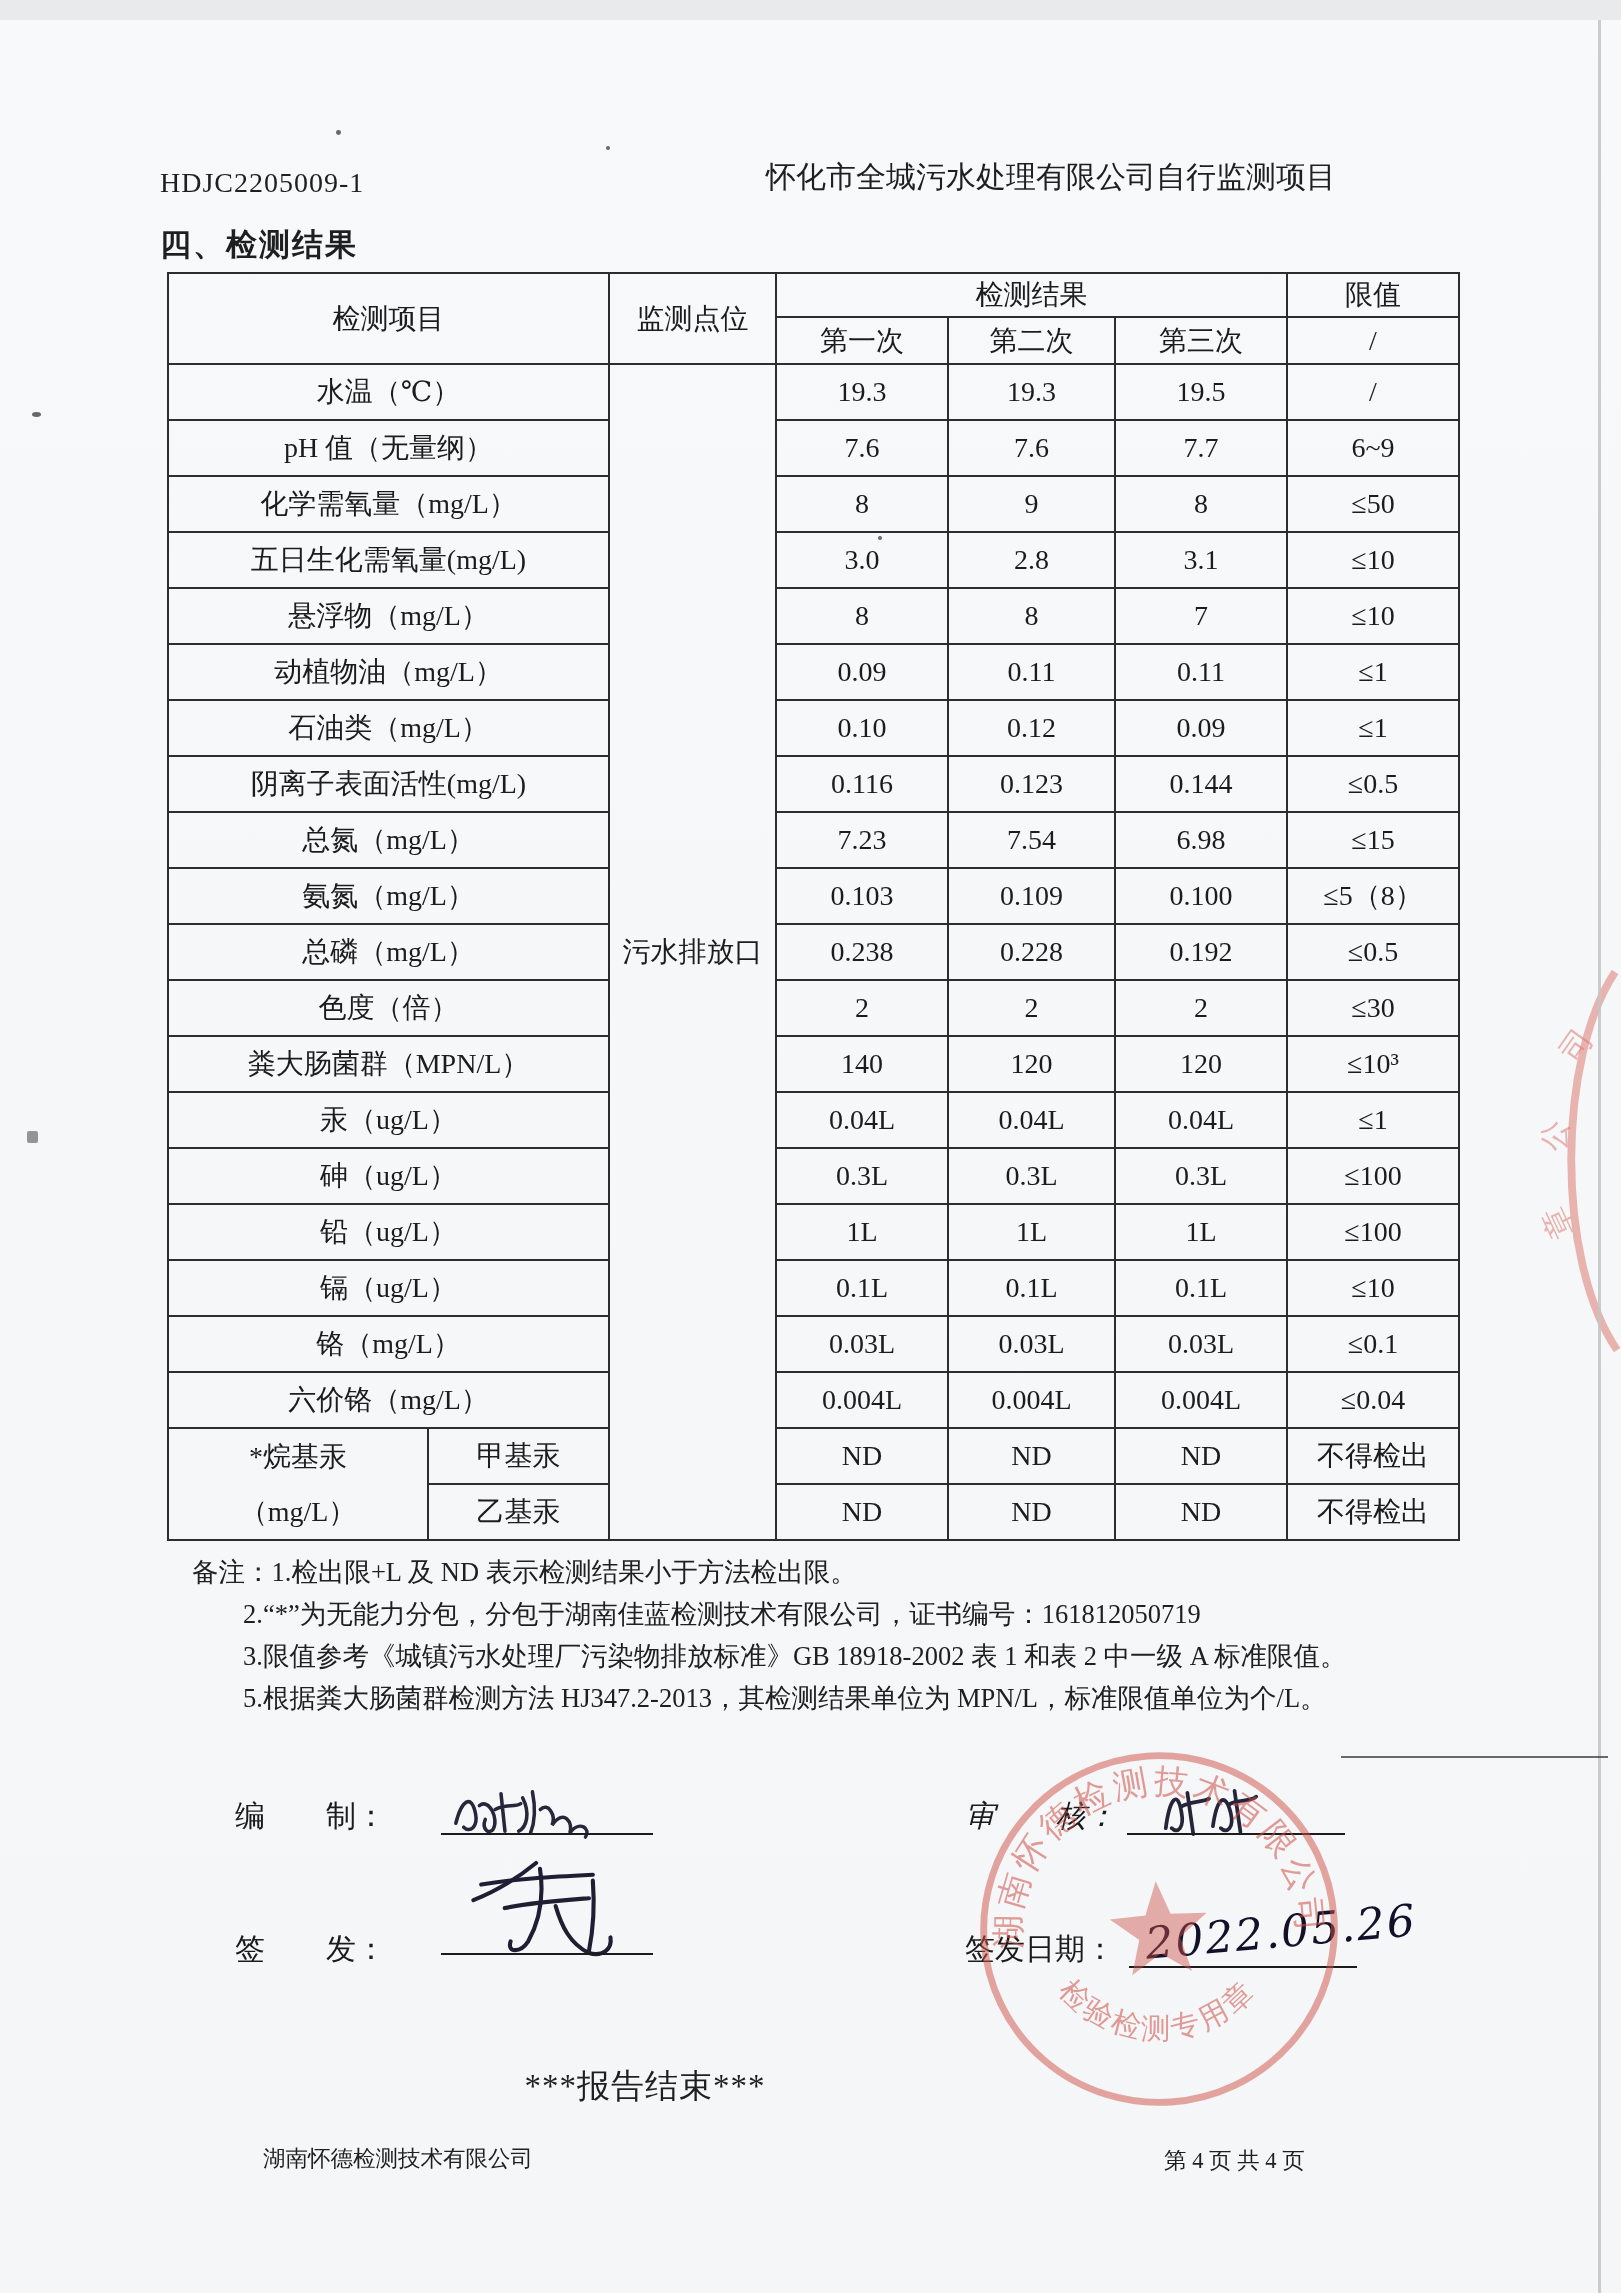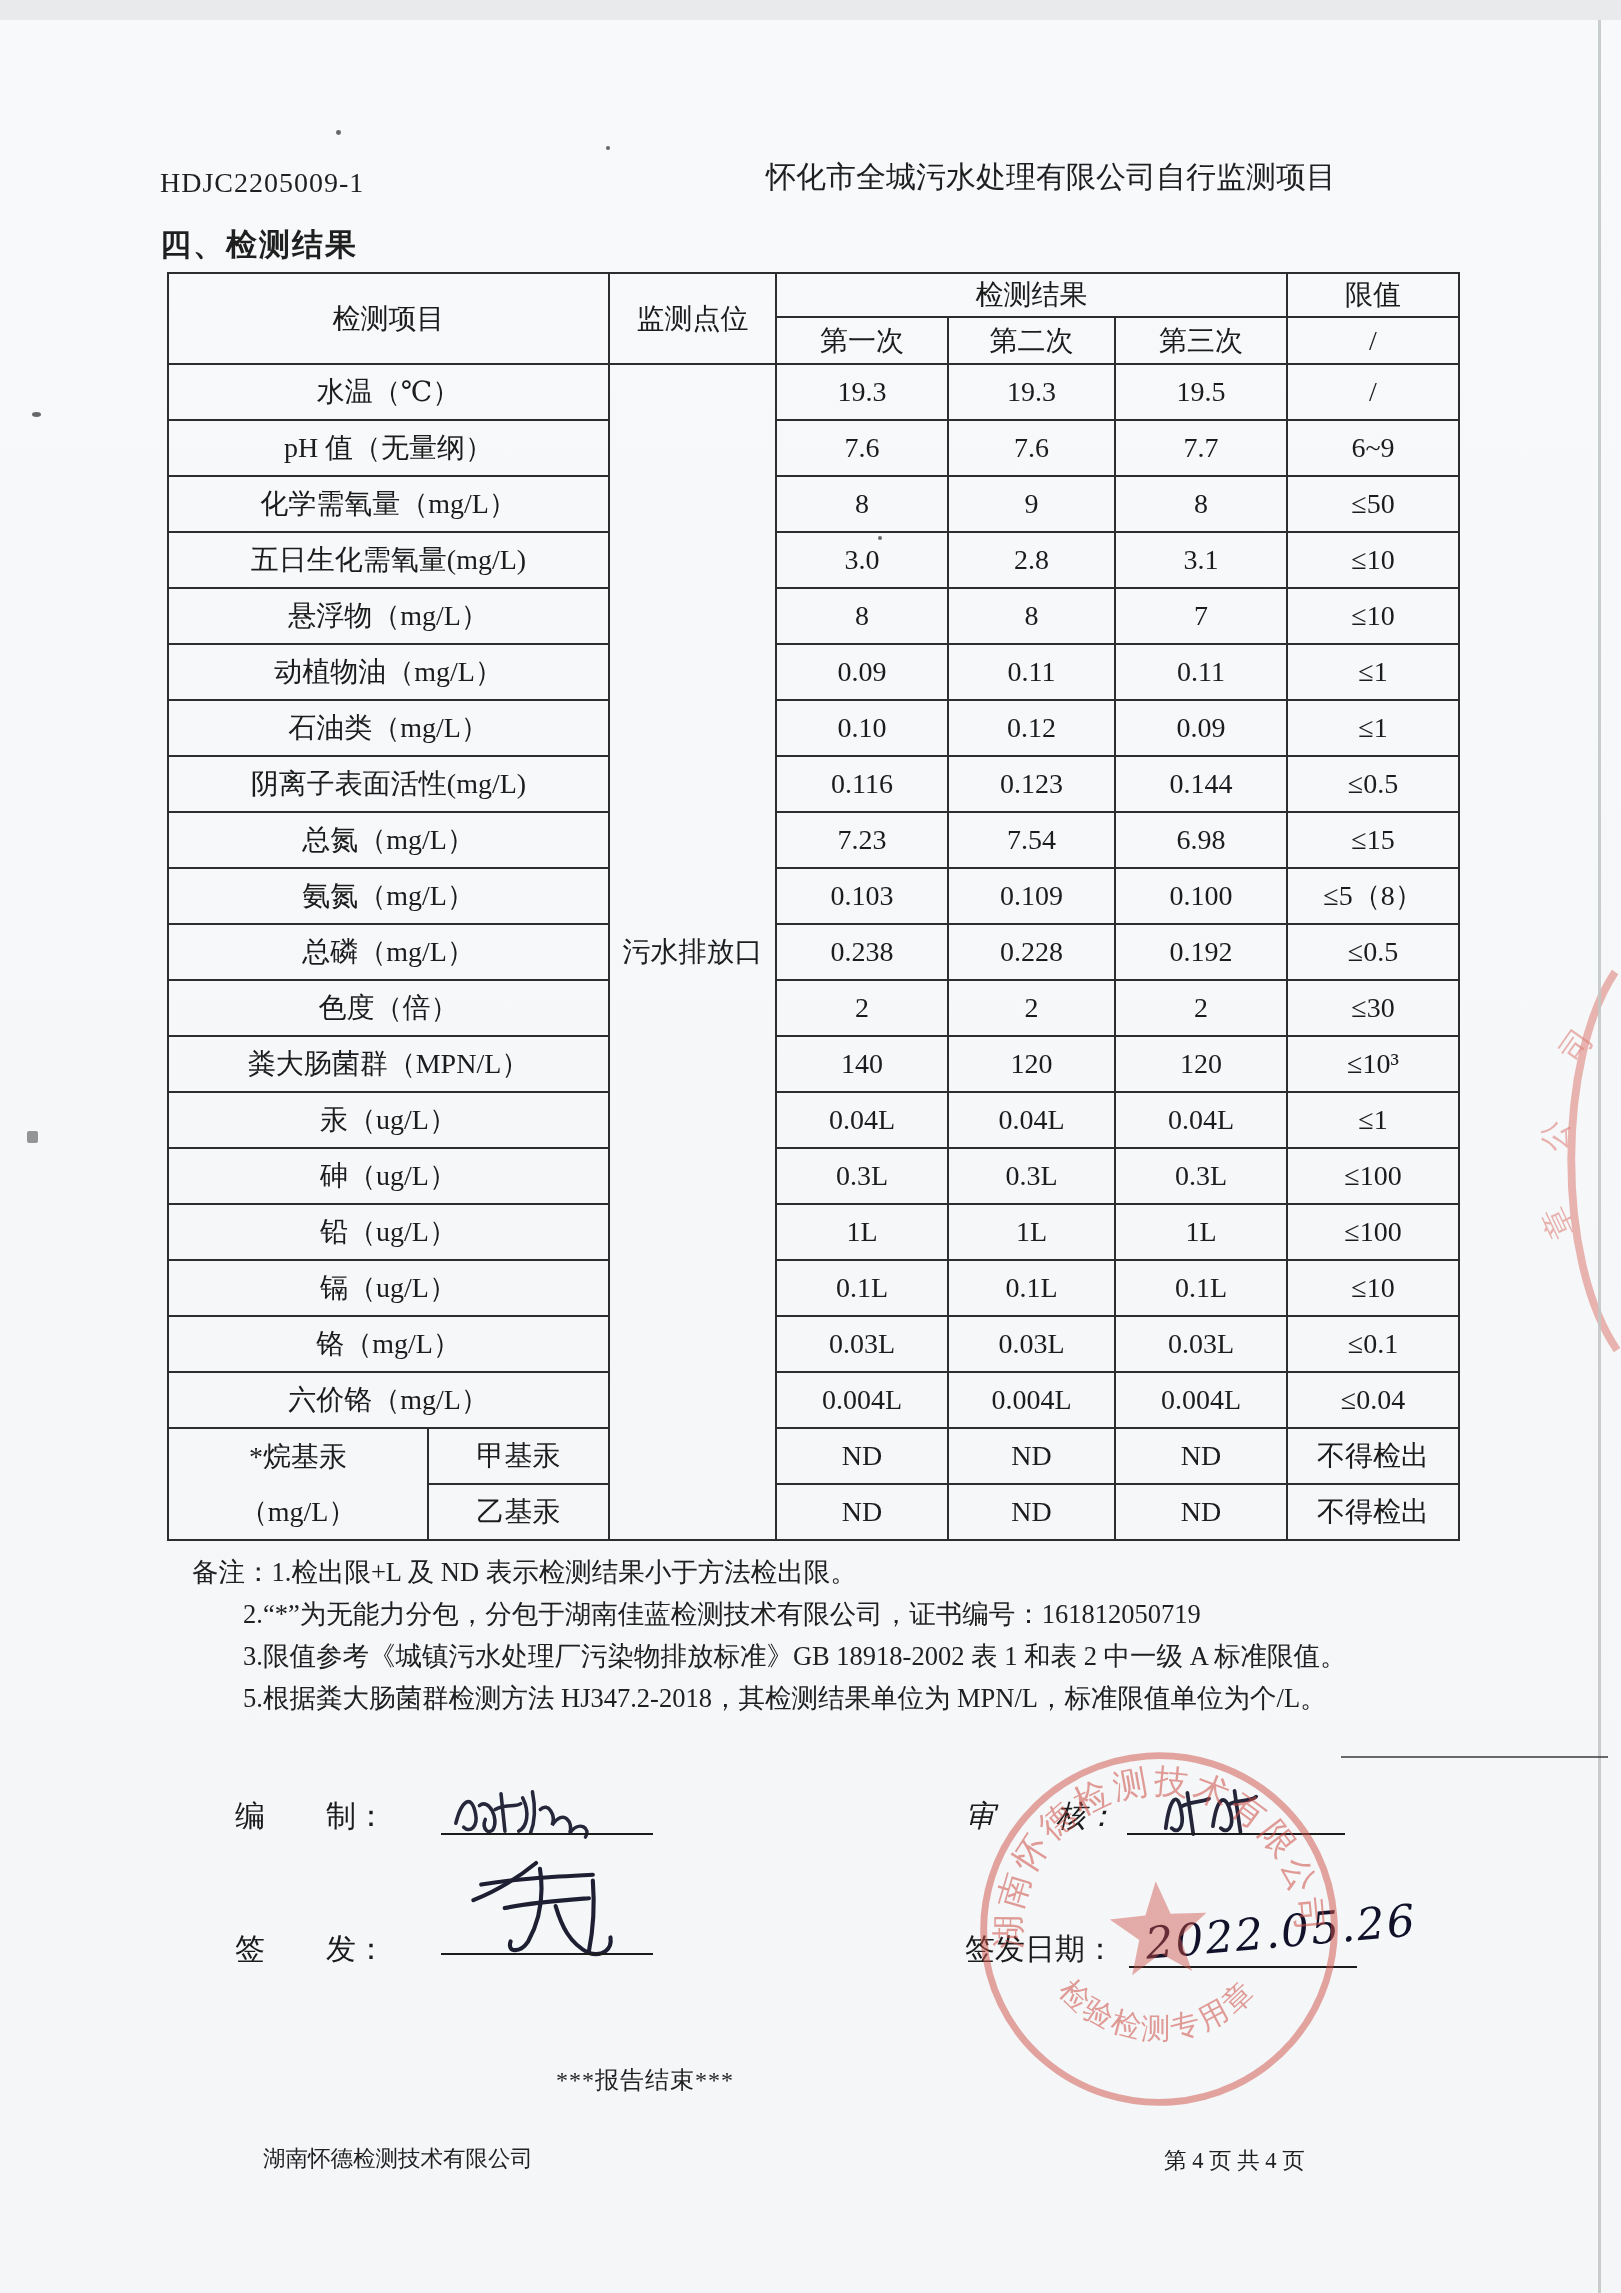--- a/index.html
+++ b/index.html
@@ -26,21 +26,21 @@
   .note-indent{padding-left:51px;}
   
   .sig-label{font-size:30px;color:#1b1b1b;}
   .sig-gap{display:inline-block;width:61px;}
   .sig-line{height:2px;background:#1c1c1c;}
   .sig-svg{position:absolute;}
   .sig-date{left:1145px;top:1886px;font-size:44px;letter-spacing:2px;color:#11112a;
             transform:rotate(-5deg);font-style:italic;font-family:"DejaVu Serif",serif;}
   .artifact-line{left:1341px;top:1736px;width:267px;height:2px;background:#3a3a3a;opacity:.75;}
   
-  .report-end{left:0;top:2044px;width:1290px;text-align:center;font-size:24px;letter-spacing:1px;}
+  .report-end{left:0;top:2044px;width:1290px;text-align:center;font-size:33px;letter-spacing:1px;}
   .footer-company{left:263px;top:2123px;font-size:22.5px;
                   font-family:"Liberation Sans","DejaVu Sans",sans-serif;}
   .page-info{left:1164px;top:2125px;font-size:22.5px;}
   
   .edge-line{left:1598px;top:0;width:2.9px;height:2294px;background:#c0c6c4;opacity:.85;}
   .speck{background:#444;border-radius:50%;opacity:.8;}
 </style>
 </head>
 <body>
 
@@ -227,21 +227,21 @@
           <td class="c-val">ND</td>
           <td class="c-val c-limit">不得检出</td>
         </tr>
       </tbody>
   </table>
 
   <div class="abs notes">
     <div><span>备注：</span><span>1.检出限+L 及 ND 表示检测结果小于方法检出限。</span></div>
     <div class="note-indent">2.“*”为无能力分包，分包于湖南佳蓝检测技术有限公司，证书编号：161812050719</div>
     <div class="note-indent">3.限值参考《城镇污水处理厂污染物排放标准》GB 18918-2002 表 1 和表 2 中一级 A 标准限值。</div>
-    <div class="note-indent">5.根据粪大肠菌群检测方法 HJ347.2-2018，其检测结果单位为 MPN/L，标准限值单位为个/L。</div>
+    <div class="note-indent">5.根据粪大肠菌群检测方法 HJ347.2-2013，其检测结果单位为 MPN/L，标准限值单位为个/L。</div>
   </div>
 
   <div class="abs sig-label" style="left:235px;top:1776px;"><span>编</span><span class="sig-gap"></span><span>制：</span></div>
   <svg class="sig-svg" style="left:446px;top:1760px;" width="167" height="61" viewBox="0 0 170 62">
     <g fill="none" stroke="#16162c" stroke-width="3.6" stroke-linecap="round" opacity="0.92">
       <path d="M10,44 C16,20 26,14 30,34 C33,48 24,54 18,48"></path>
       <path d="M34,26 C44,18 54,40 48,50 C44,56 36,50 40,40"></path>
       <path d="M56,14 L60,52 M50,30 C60,24 70,28 76,24"></path>
       <path d="M78,18 C86,34 82,48 74,52 M88,12 C92,32 90,44 86,54"></path>
       <path d="M96,30 C104,22 112,36 108,46 C120,28 130,44 126,54 C136,40 148,50 142,58"></path>

